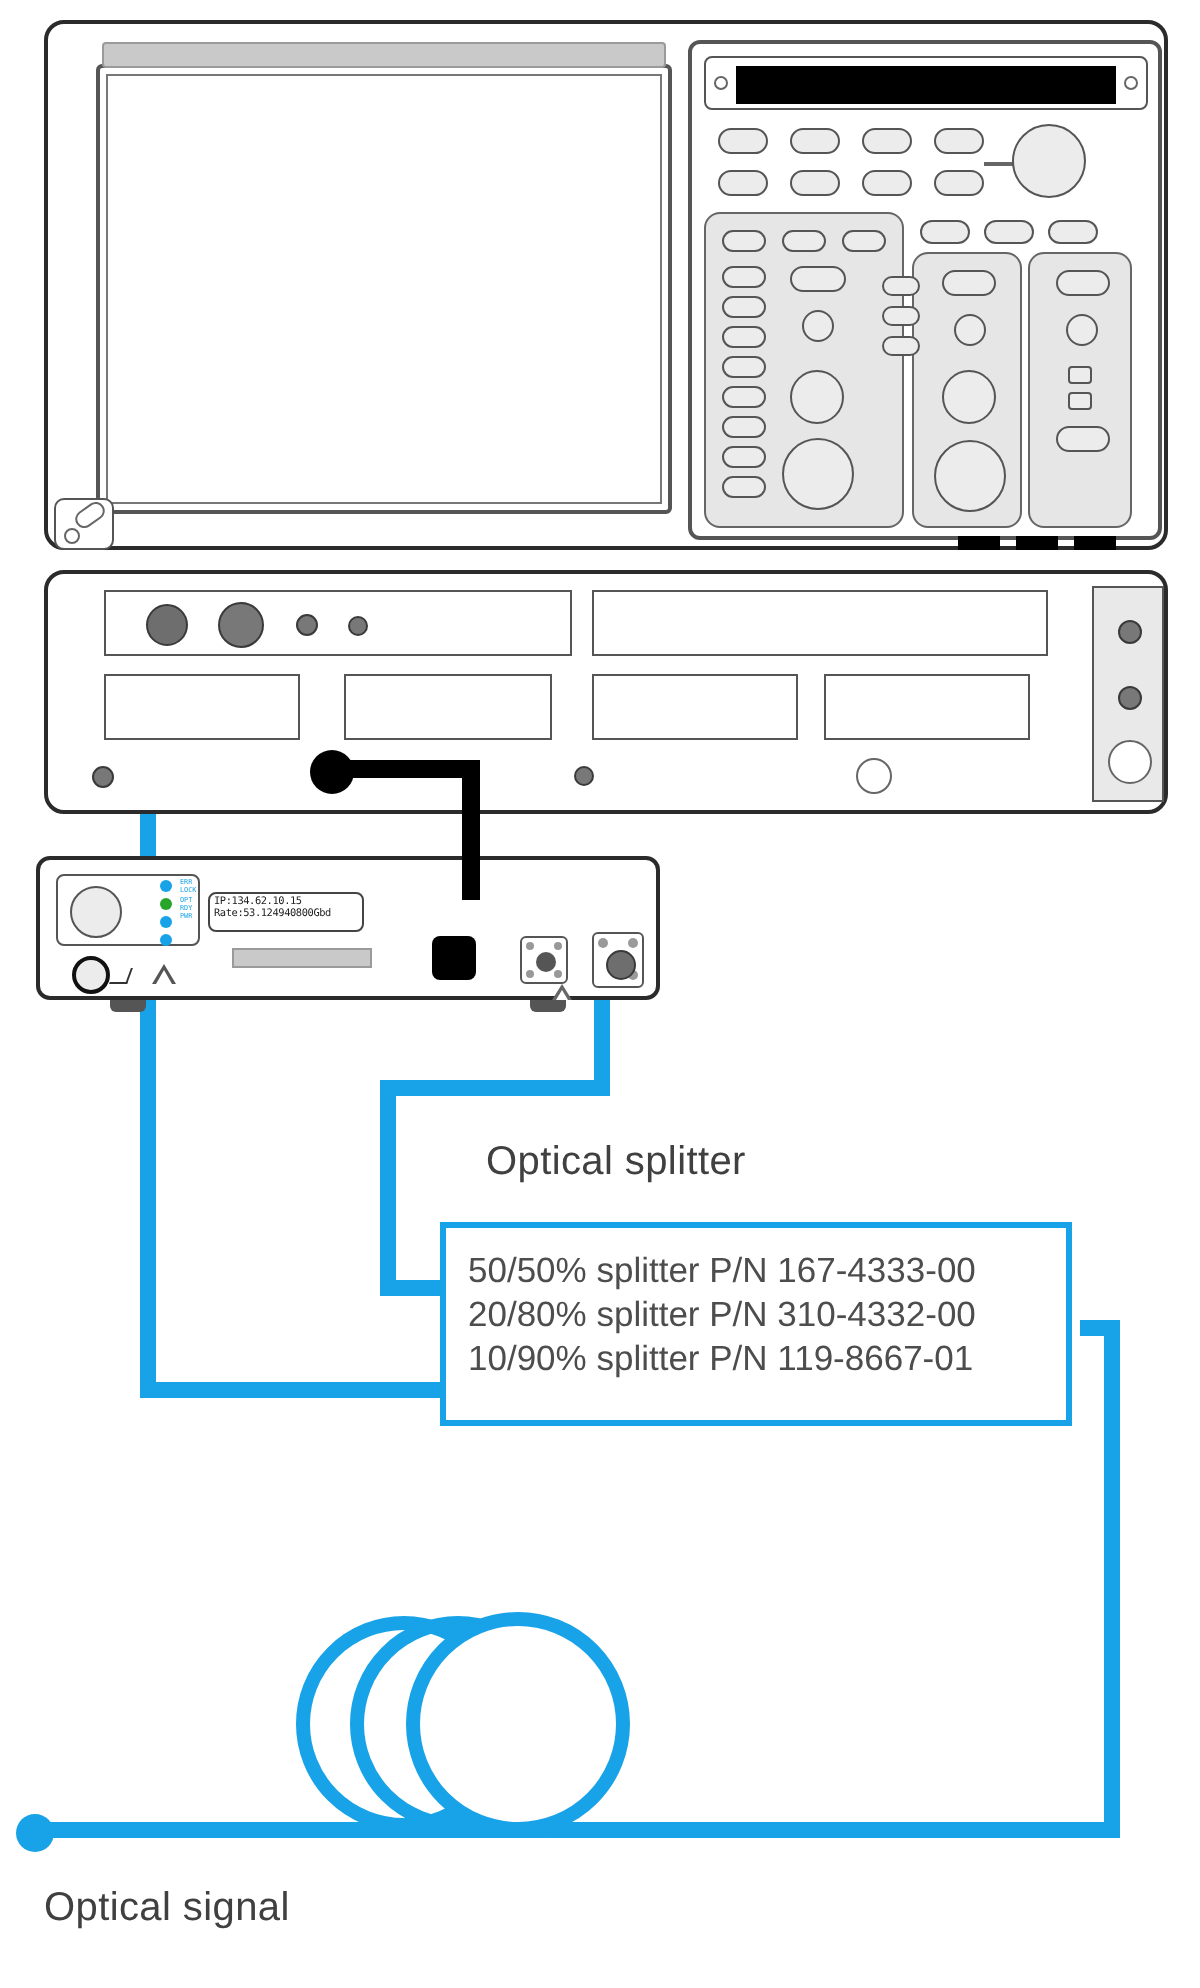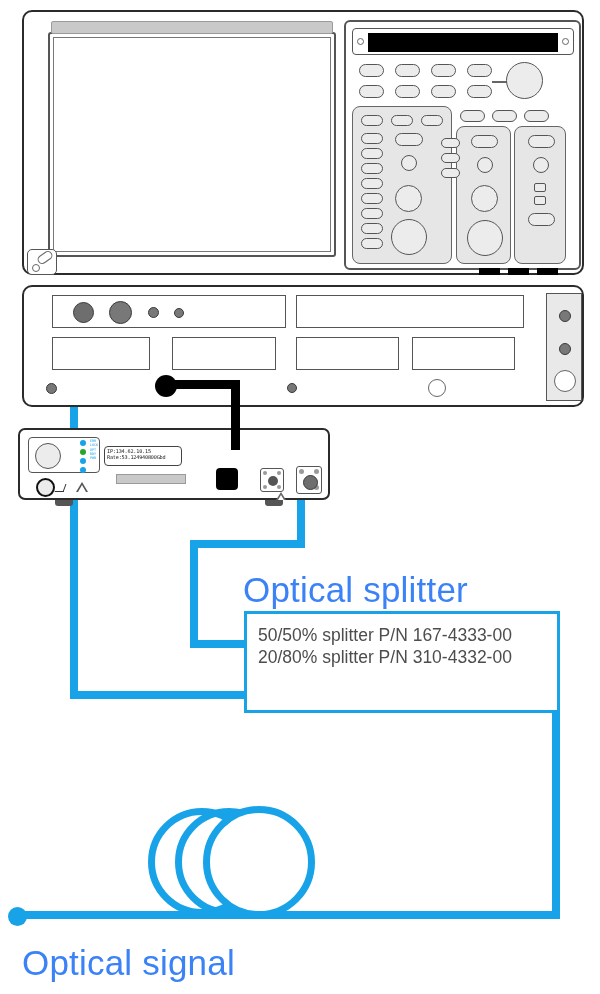--- a/index.html
+++ b/index.html
@@ -27,21 +27,21 @@
 
   
   .fiber{background:#18a3e8;}
   .fdot{background:#18a3e8;border-radius:50%;}
 
   
   .coax{background:#000;}
   .cdot{background:#000;border-radius:50%;}
 
   
-  .big-label{color:#3b82f6;font-size:35px;letter-spacing:.2px;white-space:nowrap;}
+  .big-label{color:#404040;font-size:20px;letter-spacing:.2px;white-space:nowrap;}
   .splitbox{border:3.5px solid #18a3e8;background:#fff;}
   .splitline{color:#4d4d4d;font-size:17.5px;white-space:nowrap;line-height:22px;}
 
   
   .lcd{border:1.5px solid #444;border-radius:4px;background:#fff;
        padding:1px 2px;}
   .lcd-txt{font-family:"DejaVu Sans Mono",monospace;font-size:5.2px;
            color:#222;line-height:6.2px;white-space:nowrap;letter-spacing:-.2px;}
   .led-lbl{font-family:"DejaVu Sans Mono",monospace;font-size:3.4px;
            color:#18a3e8;line-height:4.3px;white-space:nowrap;}
@@ -245,22 +245,23 @@
 
   <div class="abs" style="left:55px;top:500px;width:18px;height:6px;background:#555;border-radius:0 0 3px 3px;"></div>
   <div class="abs" style="left:265px;top:500px;width:18px;height:6px;background:#555;border-radius:0 0 3px 3px;"></div>
 
   <div class="abs cdot" style="left:155px;top:375px;width:22px;height:22px;"></div>
   <div class="abs coax" style="left:165px;top:380px;width:75px;height:9px;"></div>
   <div class="abs coax" style="left:231px;top:380px;width:9px;height:70px;"></div>
 
   <div class="abs big-label" style="left:243px;top:570px;">Optical splitter</div>
 
-  <div class="abs splitbox" style="left:244px;top:611px;width:316px;height:102px;">
+  <div class="abs splitbox" style="left:220px;top:611px;width:316px;height:102px;">
     <div class="abs" style="left:11px;top:10px;">
       <div class="splitline">50/50% splitter P/N 167-4333-00</div>
       <div class="splitline">20/80% splitter P/N 310-4332-00</div>
+      <div class="splitline">10/90% splitter P/N 119-8667-01</div>
     </div>
   </div>
 
   <div class="abs big-label" style="left:22px;top:943px;">Optical signal</div>
 
 </div>
 
 </body></html>

